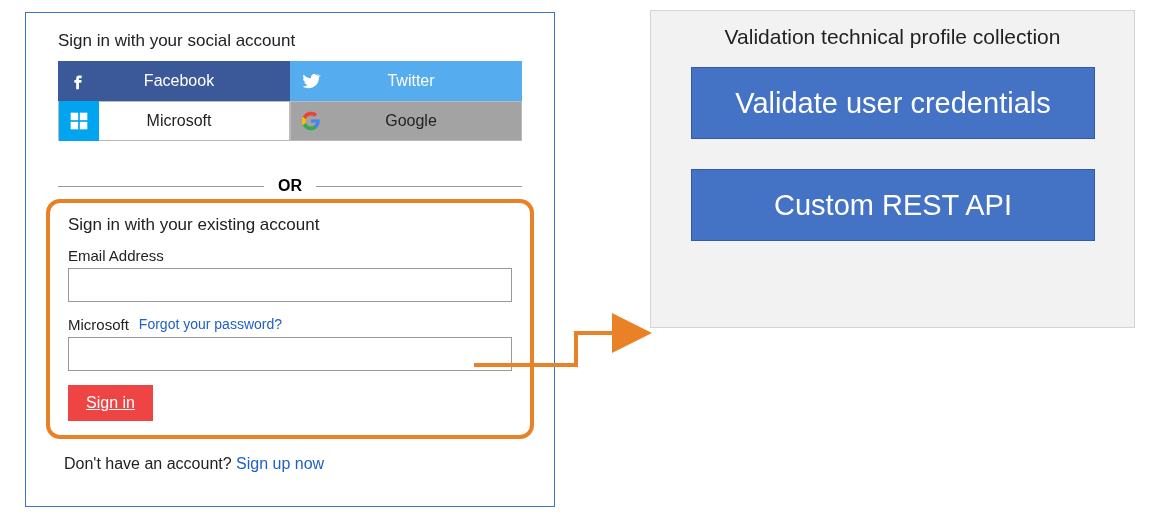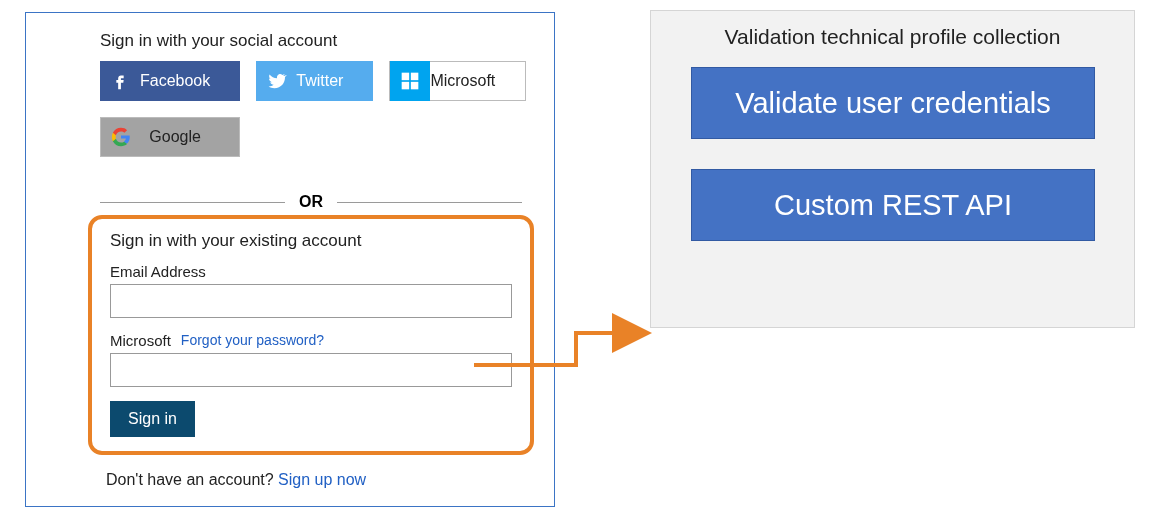--- a/index.html
+++ b/index.html
@@ -11,34 +11,33 @@
     position: relative;
   }
   .panel-left {
     position: absolute;
     left: 25px;
     top: 12px;
     width: 530px;
     height: 495px;
     border: 1px solid #3b74c5;
     background: #fff;
-    padding-left: 42px;
   }
   .inner {
     padding: 18px 32px 10px 32px;
   }
   .social-heading {
     font-size: 17px;
     color: #222;
     margin-bottom: 10px;
   }
   .social-grid {
     display: grid;
-    grid-template-columns: 1fr 1fr 1fr;
-    gap: 16px;
+    grid-template-columns: 1fr 1fr;
+    gap: 0;
     margin-bottom: 36px;
   }
   .social-btn {
     height: 40px;
     display: flex;
     align-items: center;
     cursor: pointer;
     font-size: 16px;
   }
   .social-btn .icon-slot {
@@ -81,27 +80,28 @@
   .text-input {
     width: 100%;
     height: 34px;
     border: 1px solid #999;
     background: #fff;
     margin-bottom: 14px;
     font-size: 15px;
     padding: 0 6px;
   }
   .signin-btn {
-    background: #0c4a6e;
+    background: #ef4444;
     color: #fff;
     border: none;
     height: 36px;
     padding: 0 18px;
     font-size: 16px;
     cursor: pointer;
+    text-decoration: underline;
   }
   .no-account { font-size: 16px; color: #222; margin-top: 16px; margin-left: 6px;}
   .signup-link { color: #2160c4; cursor: pointer; }
 
   .panel-right {
     position: absolute;
     left: 650px;
     top: 10px;
     width: 485px;
     height: 318px;

